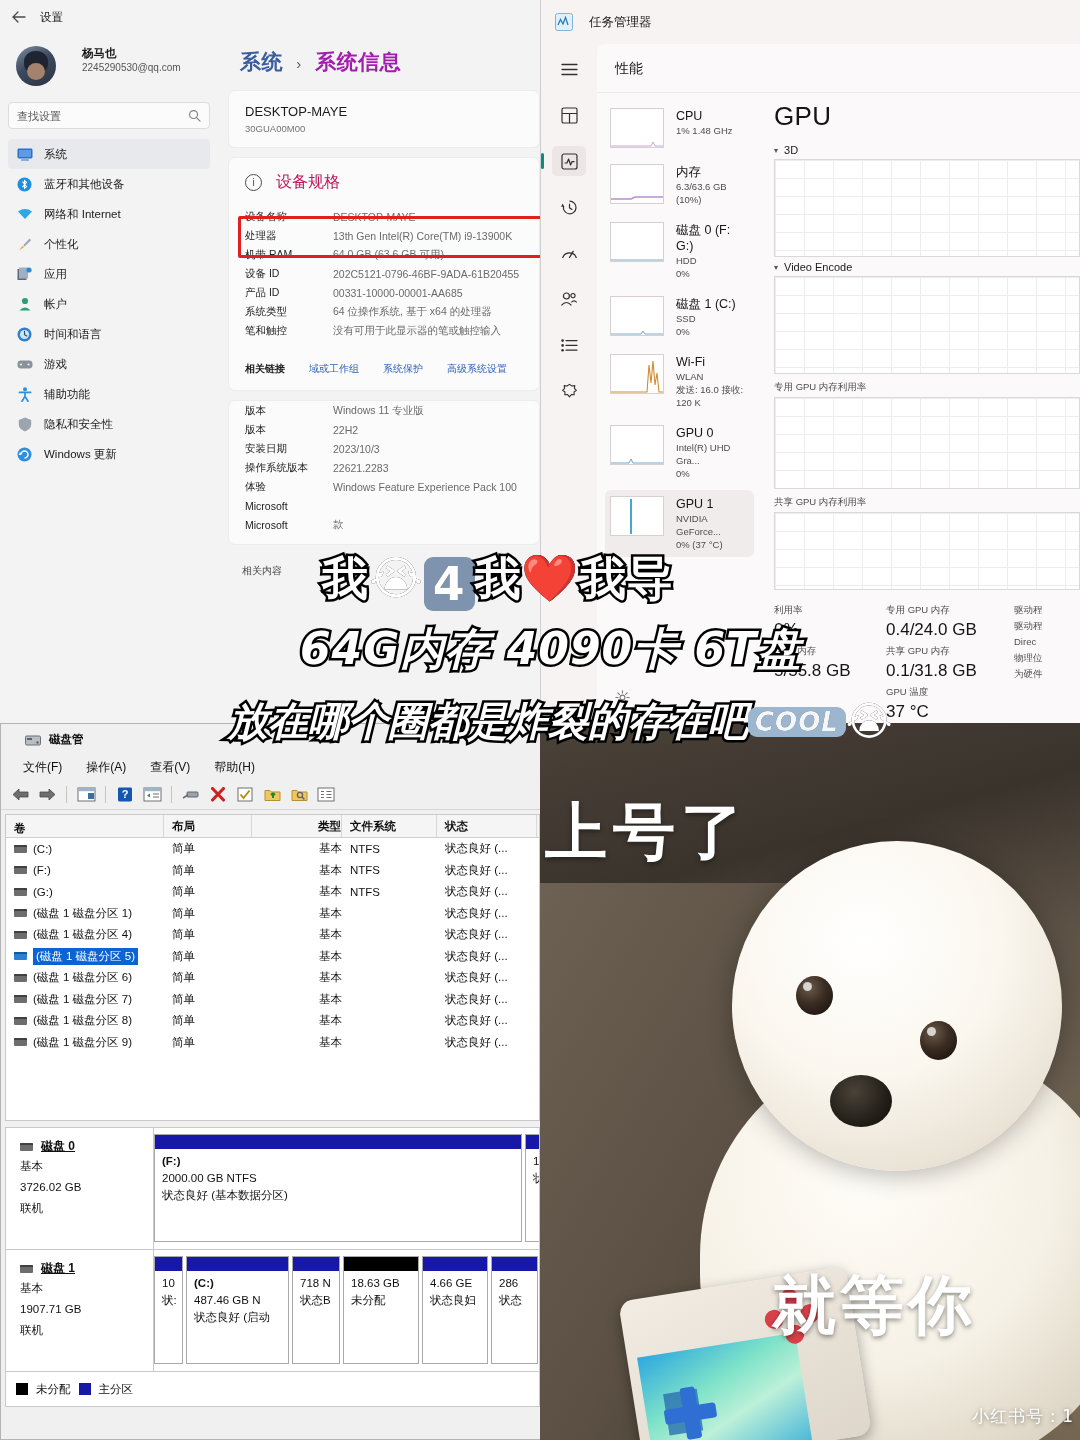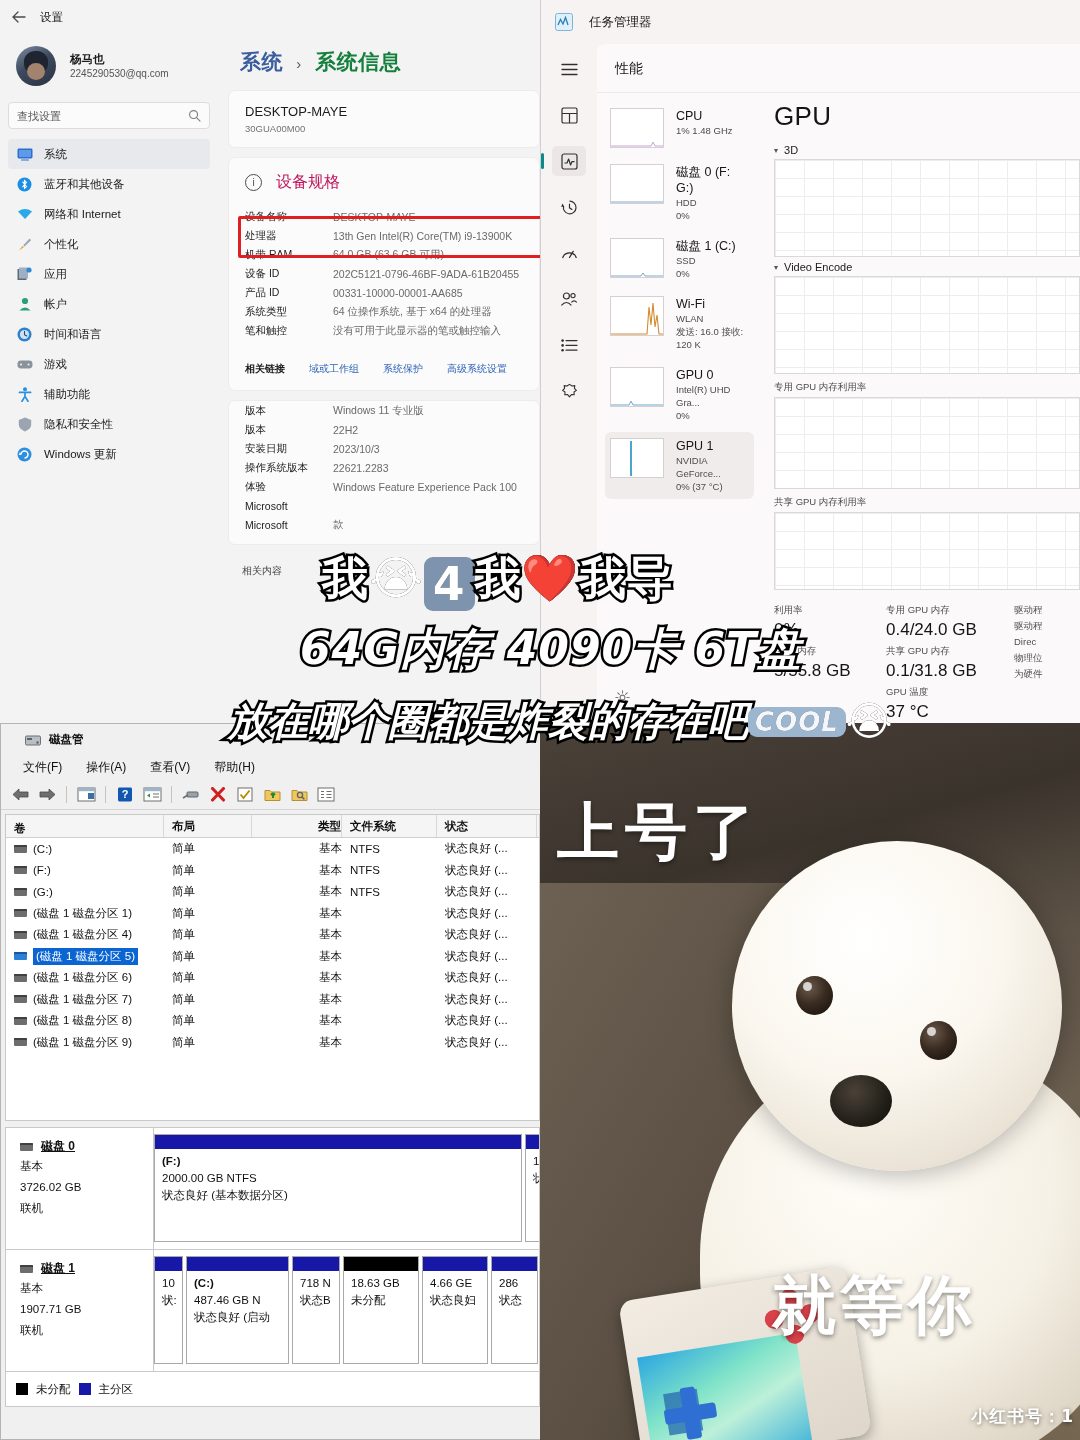--- a/index.html
+++ b/index.html
@@ -15,21 +15,21 @@
     position: absolute; left: 0; top: 0; width: 540px; height: 723px;
     background: #f3f3f3; overflow: hidden;
   }
   #settings-titlebar { height: 34px; display: flex; align-items: center; padding-left: 8px; background: #f3f3f3; }
   .back-arrow { width: 22px; height: 22px; display: flex; align-items: center; justify-content: center;
                 color: #4a4a4a; font-size: 13px; }
   #settings-title { font-size: 11.5px; color: #222; margin-left: 10px; }
 
   #settings-body { display: flex; height: 689px; }
   #settings-sidebar { width: 218px; height: 100%; background: #f3f3f3; padding-left: 8px; }
-  .account-row { display: flex; align-items: center; gap: 14px; padding: 12px 0 14px 8px; }
+  .account-row { display: flex; align-items: flex-start; gap: 26px; padding: 12px 0 14px 8px; }
   .avatar {
     width: 40px; height: 40px; border-radius: 50%;
     background: linear-gradient(150deg,#7d8ea5 0%,#3d4a5e 45%,#2a3240 100%);
     position: relative; overflow: hidden; flex: none;
   }
   .avatar::after {
     content:""; position:absolute; left:8px; top:5px; width:24px; height:22px;
     border-radius: 48% 48% 40% 40%; background:#1f2430;
   }
   .avatar::before {
@@ -53,21 +53,21 @@
 
   .nav-item { display: flex; align-items: center; gap: 11px; height: 30px; padding-left: 8px;
               border-radius: 4px; margin-right: 8px; }
   .nav-item.selected { background: #e7e9ec; }
   .nav-item .nav-label { font-size: 11.5px; color: #1b1b1b; }
   .nav-ico { width: 17px; height: 17px; flex: none; display: flex; align-items: center; justify-content: center; }
 
   #settings-main { flex: 1; padding: 8px 0 0 10px; position: relative; overflow: hidden; }
   #settings-breadcrumb { font-size: 21px; color: #3b5d9e; font-weight: 600; padding: 6px 0 14px 12px; letter-spacing: .5px; }
   #settings-breadcrumb .sep { color: #555; font-size: 15px; margin: 0 7px; font-weight: 400; }
-  #settings-breadcrumb .crumb2 { color: #15803d; font-family: Liberation Mono, monospace; }
+  #settings-breadcrumb .crumb2 { color: #a21caf; font-family: Liberation Mono, monospace; }
 
   .card { background: #fbfbfb; border: 1px solid #ececec; border-radius: 7px; margin-bottom: 9px; }
   .card-pcname { padding: 12px 16px 11px 16px; }
   .pcname { font-size: 13px; color: #1b1b1b; line-height: 18px; }
   .pcmodel { font-size: 9.5px; color: #737373; line-height: 15px; }
 
   .card-head { display: flex; align-items: center; gap: 14px; padding: 14px 16px; }
   .card-head .ttl { font-size: 16px; color: #be185d; }
   .info-circle { width: 17px; height: 17px; border: 1.3px solid #4b4b4b; border-radius: 50%;
                  display: flex; align-items: center; justify-content: center; font-size: 10px; color: #4b4b4b; }
@@ -258,21 +258,21 @@
   #cap2 { left: 300px; top: 620px; font-size: 44px; letter-spacing: 1px; }
   #cap3 { left: 228px; top: 694px; font-size: 40px; letter-spacing: 0px; }
 
   .white-cap {
     position: absolute; z-index: 40; color: #fff; font-weight: 700;
     font-family: "DejaVu Sans", "Liberation Sans", sans-serif;
     text-shadow: 0 2px 5px rgba(0,0,0,.45);
   }
   #cap-shanghao { left: 545px; top: 790px; font-size: 62px; letter-spacing: 6px; }
   #cap-dengni { left: 772px; top: 1262px; font-size: 64px; letter-spacing: 4px; }
-  #watermark { right: 6px; bottom: 12px; font-size: 17px; font-weight: 700; letter-spacing: 1px;
+  #watermark { right: 6px; bottom: 12px; font-size: 17px; font-weight: 400; letter-spacing: 1px;
                position: absolute; z-index: 40; color: #fff; text-shadow: 0 1px 4px rgba(0,0,0,.5);
                font-family: "DejaVu Sans","Liberation Sans",sans-serif; }
 
   .badge-4 {
     display: inline-block; background: #7e93ad; color: #fff; border-radius: 9px;
     padding: 0 9px; -webkit-text-stroke: 0; font-weight: 700; vertical-align: -6px;
   }
   .badge-cool {
     display: inline-block; background: #9db6cf; color: #f3f7fb; border-radius: 9px;
     padding: 0 7px; -webkit-text-stroke: 0; font-weight: 800; font-size: 26px;
@@ -598,20 +598,31 @@
                 <svg width="54" height="40" viewBox="0 0 54 40">
                     <path d="M0 39 H40 L42 35 L44 39 H54" stroke="#c9a2d8" stroke-width="1" fill="none"></path>
                   </svg>
               </div>
               <div>
                 <div class="tm-name">CPU</div>
                 <div class="tm-sub">1% 1.48 GHz</div>
               </div>
             </div>
 
+            <div class="tm-card">
+              <div class="tm-thumb">
+                <svg width="54" height="40" viewBox="0 0 54 40">
+                    <path d="M0 36 H20 L24 34 H54" stroke="#b98fd4" stroke-width="1.6" fill="none"></path>
+                  </svg>
+              </div>
+              <div>
+                <div class="tm-name">内存</div>
+                <div class="tm-sub">6.3/63.6 GB (10%)</div>
+              </div>
+            </div>
 
             <div class="tm-card">
               <div class="tm-thumb">
                 <svg width="54" height="40" viewBox="0 0 54 40">
                     <path d="M0 39 H54" stroke="#7fa8c8" stroke-width="1" fill="none"></path>
                   </svg>
               </div>
               <div>
                 <div class="tm-name">磁盘 0 (F: G:)</div>
                 <div class="tm-sub">HDD</div>
@@ -1043,21 +1054,21 @@
           <i class="h"></i>
           <i class="v"></i>
         </div>
       <div class="abxy">
           <i></i>
           <i></i>
           <i></i>
           <i></i>
         </div>
     </div>
-    <div class="white-cap" id="cap-shanghao" style="position:absolute;left:17px;top:67px;">上号了</div>
+    <div class="white-cap" id="cap-shanghao" style="position:absolute;left:5px;top:67px;">上号了</div>
     <div class="white-cap" id="cap-dengni" style="position:absolute;left:232px;top:539px;">就等你</div>
     <div id="watermark">小红书号：1</div>
   </div>
 
   <div class="cap-line" id="cap1">
     <span>我</span><span class="emoji">😭</span><span class="badge-4">4</span><span>我</span><span class="emoji">❤️</span><span>我导</span>
   </div>
 
   <div class="cap-line cap-sub" id="cap2">64G内存 4090卡 6T盘</div>
 

